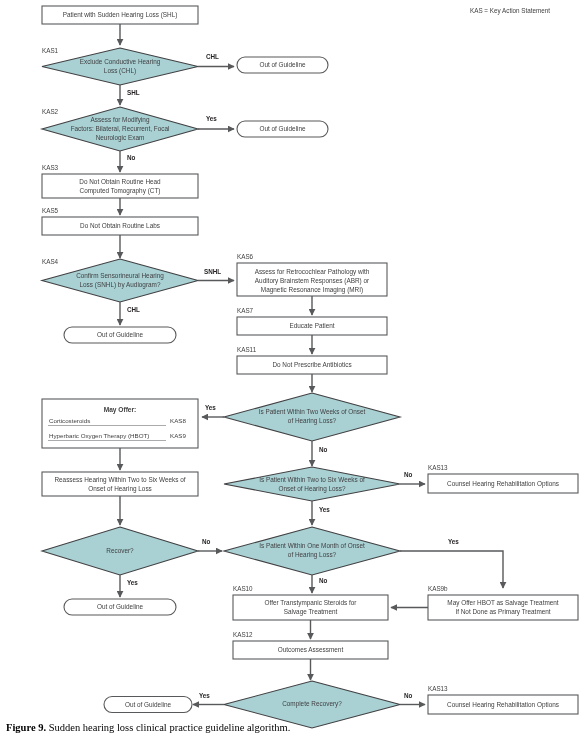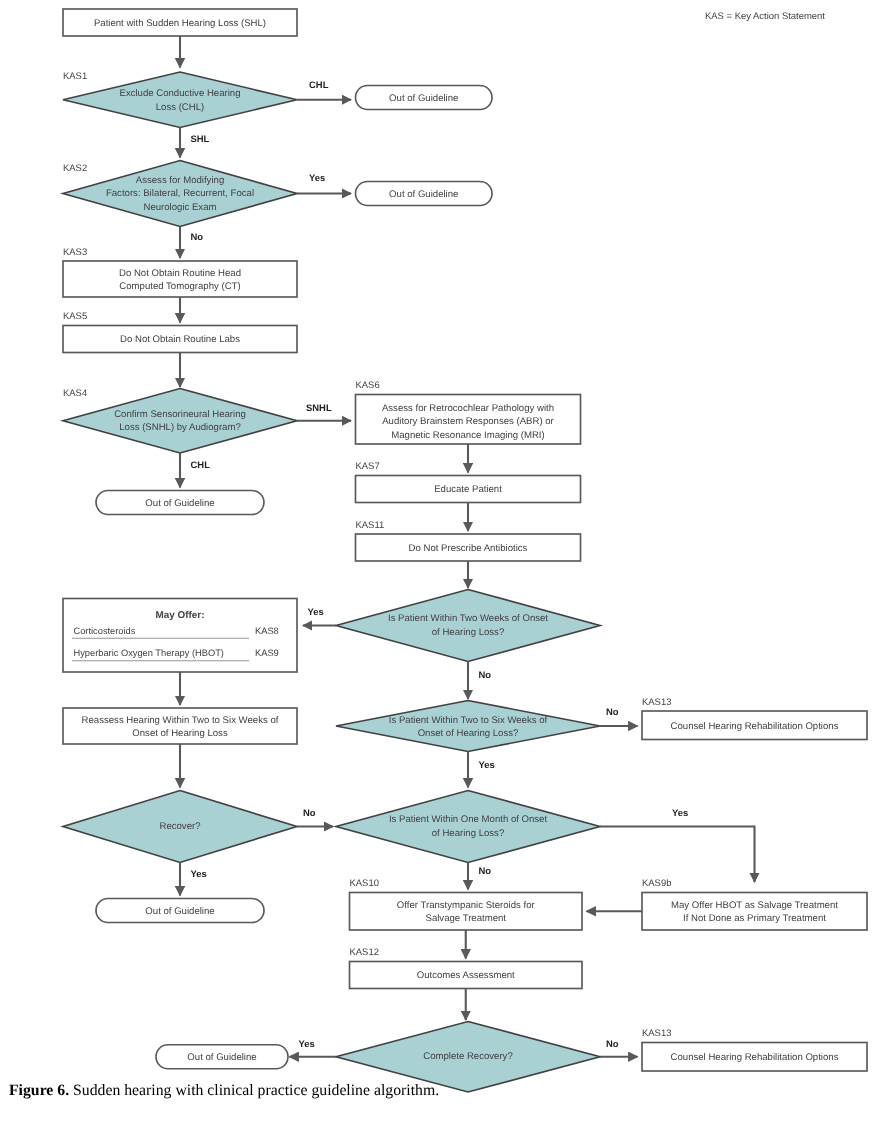--- a/index.html
+++ b/index.html
@@ -338,16 +338,16 @@
 
   <g>
     <text class="kas-label" x="428" y="689">KAS13</text>
     <rect class="node-rect" x="428" y="695" width="150" height="19"></rect>
     <text class="node-text" x="503" y="705">Counsel Hearing Rehabilitation Options</text>
   </g>
 
 </svg>
 
 <div class="caption">
-  <b>Figure 6.</b><span> Sudden hearing with clinical practice guideline algorithm.</span>
+  <b>Figure 9.</b><span> Sudden hearing loss clinical practice guideline algorithm.</span>
 </div>
 
 </div>
 
 </body></html>

